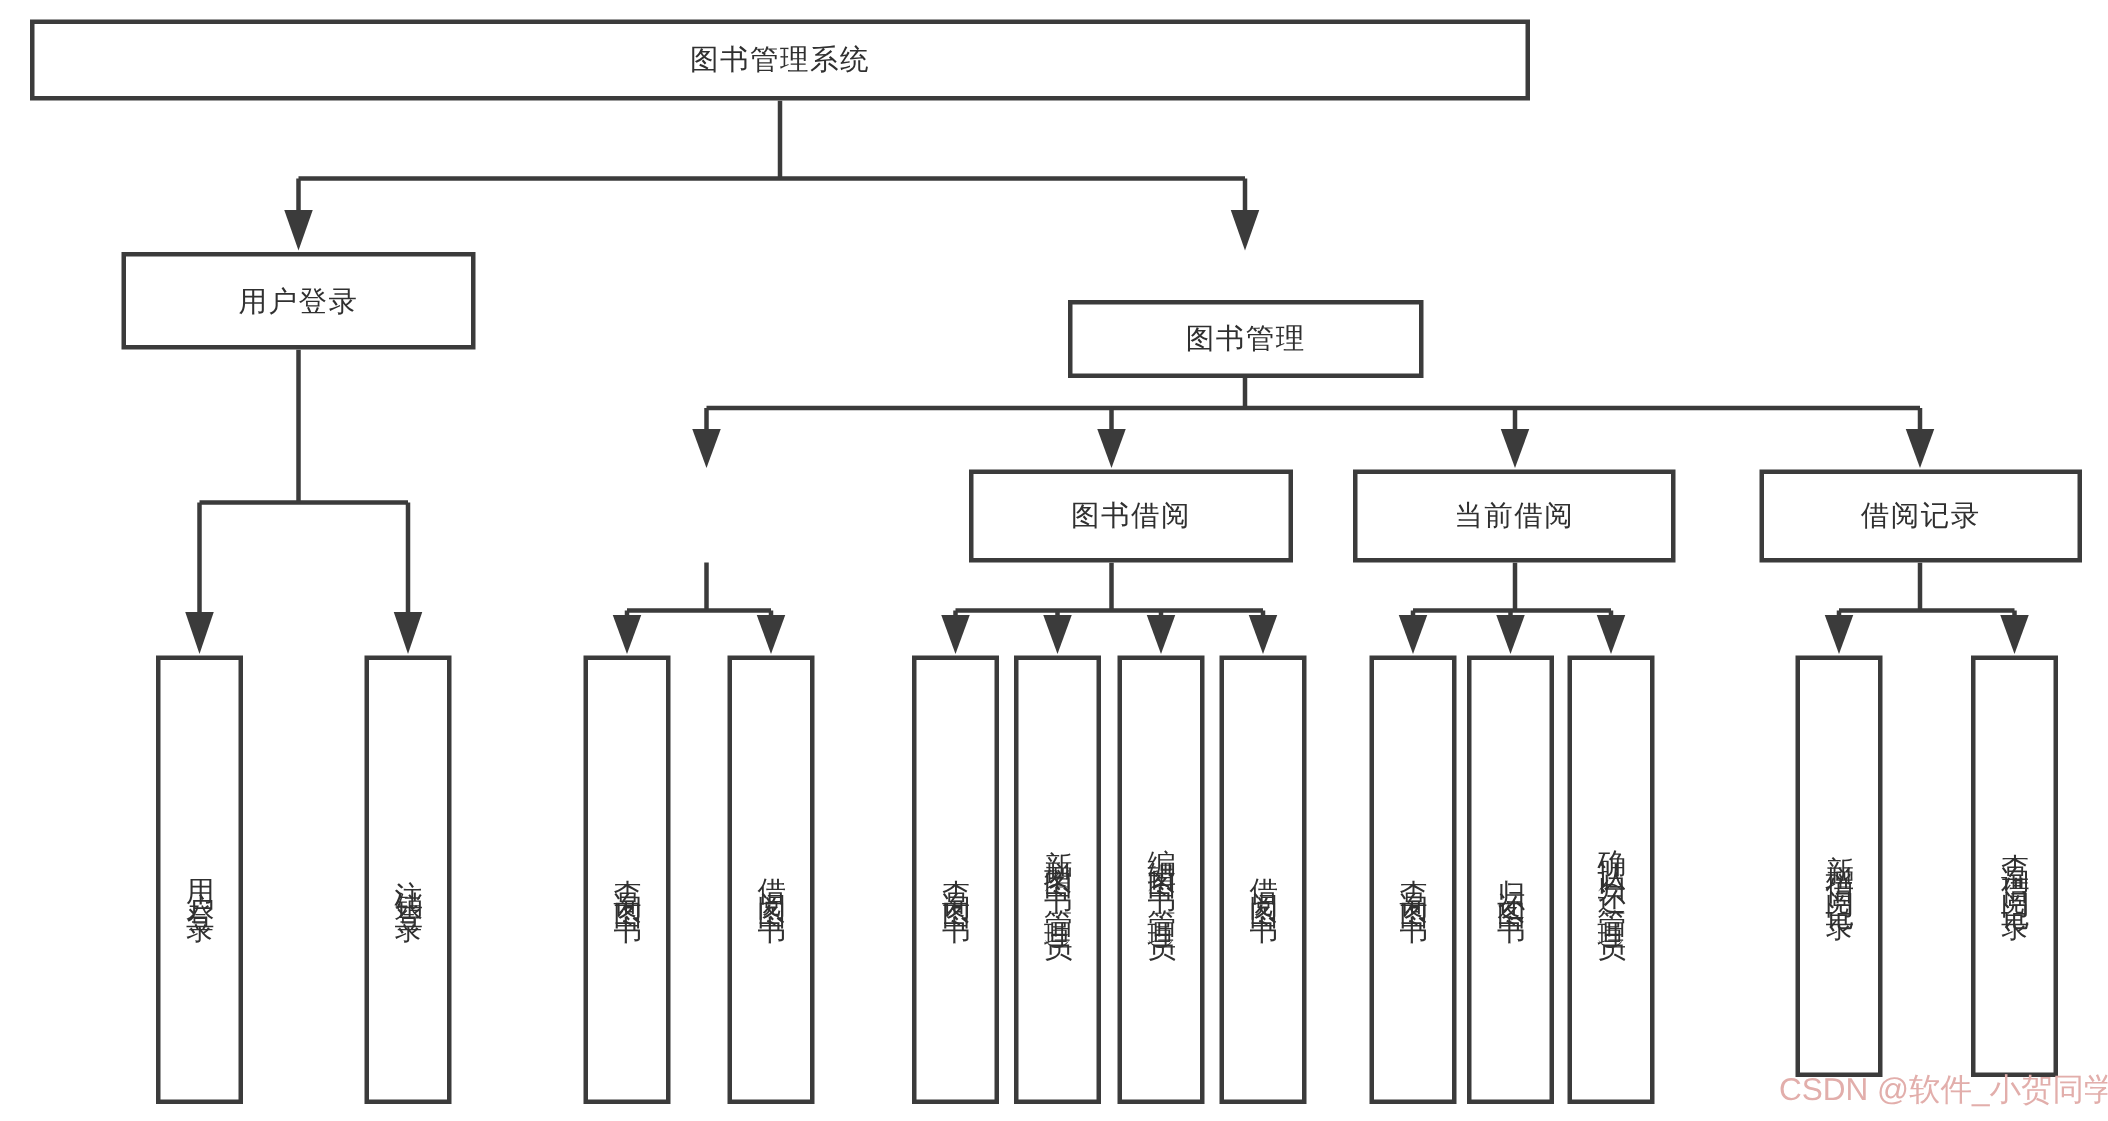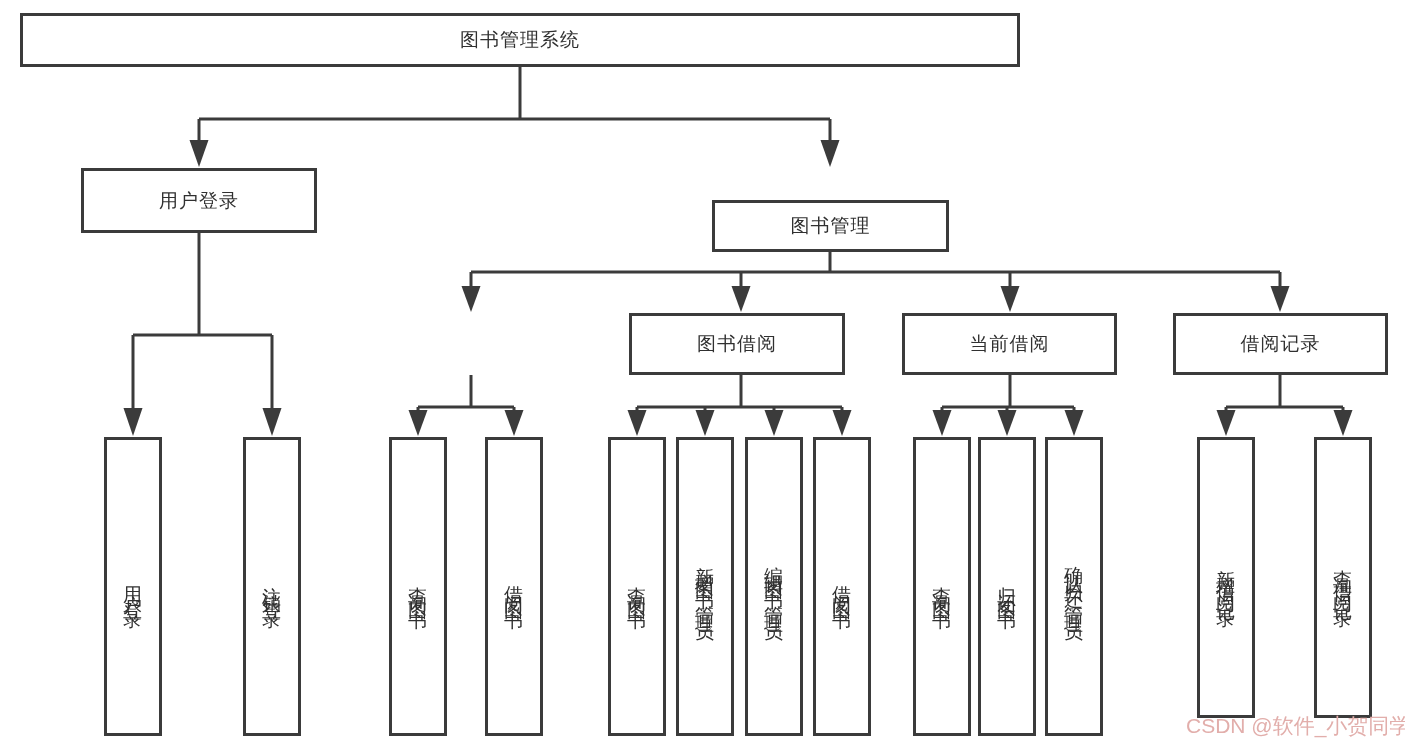--- a/index.html
+++ b/index.html
@@ -134,21 +134,21 @@
     <span>图书管理系统</span>
   </div>
 
   <div class="node" style="left:81px; top:168px; width:236px; height:65px;">
     <span>用户登录</span>
   </div>
   <div class="node" style="left:712px; top:168px; width:237px; height:52px;margin-top:32px;">
     <span>图书管理</span>
   </div>
 
-  <div class="node" style="left:629px; top:313px; width:216px; height:62px;">
+  <div class="node" style="left:646px; top:313px; width:216px; height:62px;">
     <span>图书借阅</span>
   </div>
   <div class="node" style="left:902px; top:313px; width:215px; height:62px;">
     <span>当前借阅</span>
   </div>
   <div class="node" style="left:1173px; top:313px; width:215px; height:62px;">
     <span>借阅记录</span>
   </div>
 
   <div class="node leaf" style="left:104px; top:437px; width:58px; height:299px;">

